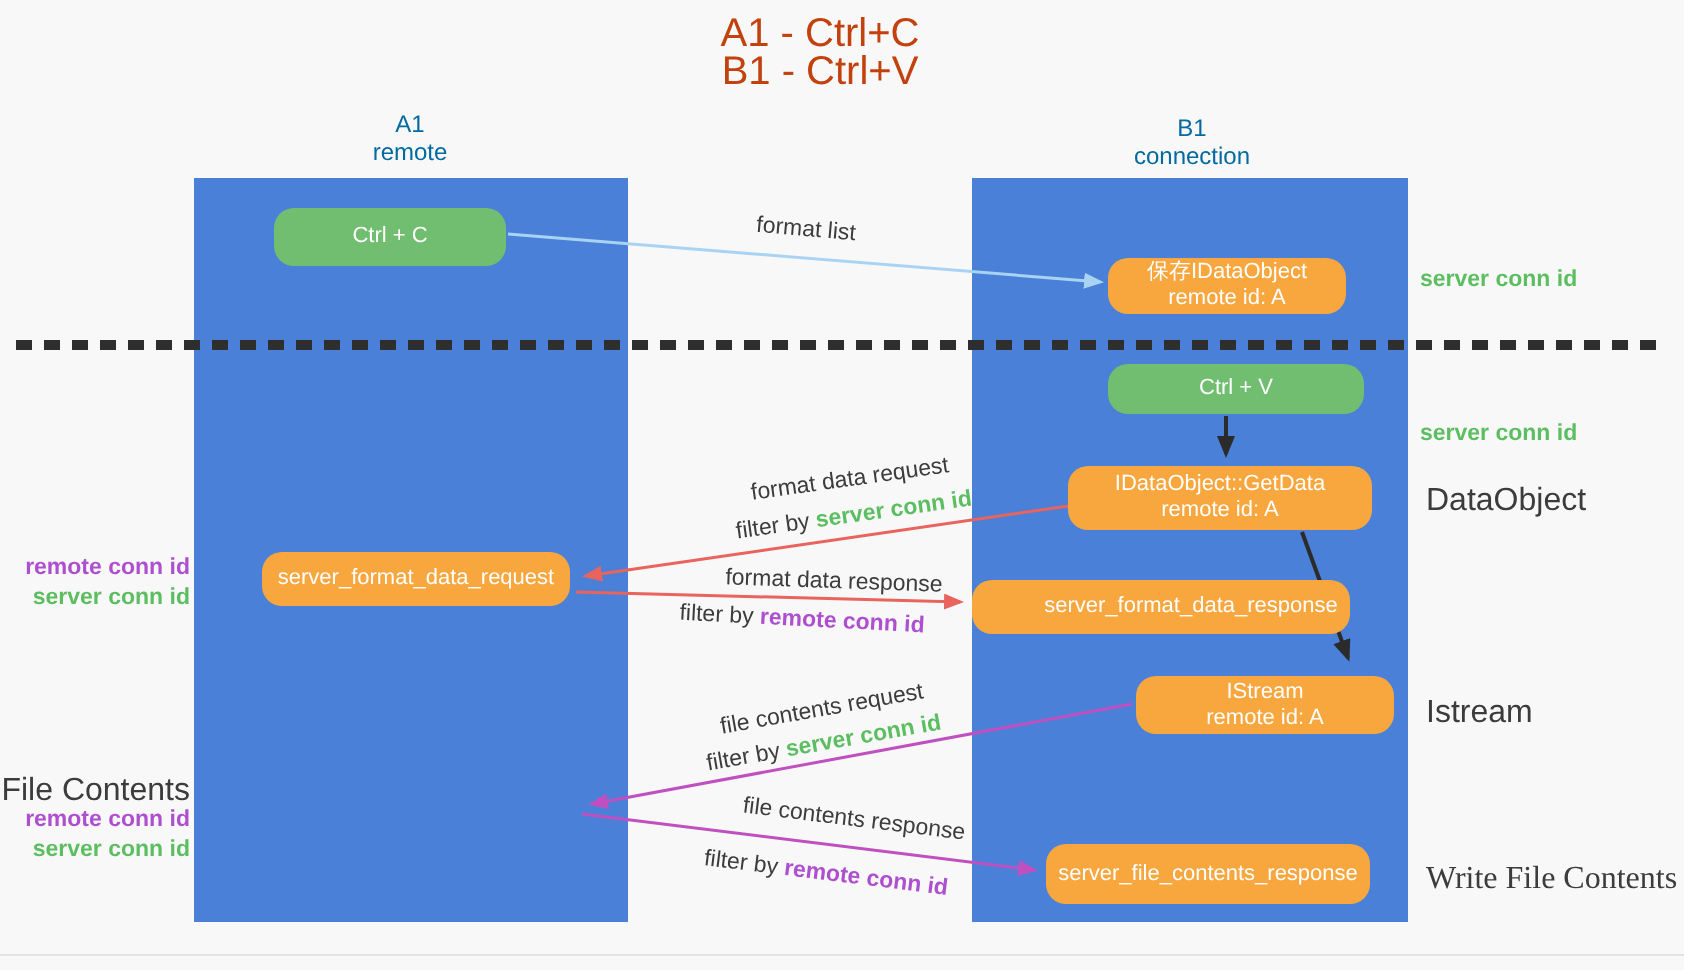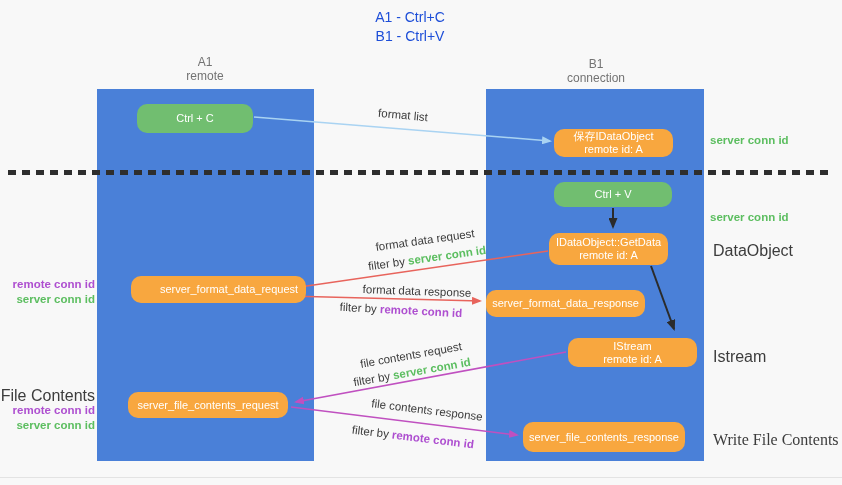--- a/index.html
+++ b/index.html
@@ -10,25 +10,25 @@
   }
   html,body{margin:0;padding:0;}
   body{
     width:842px;height:485px;background:var(--bg);
     font-family:"Liberation Sans", sans-serif;color:var(--text-dark);
     position:relative;overflow:hidden;
   }
   .canvas{position:absolute;inset:0;}
   .title{
     position:absolute;left:410px;top:8px;transform:translateX(-50%);
-    text-align:center;font-size:14px;line-height:19px;color:#1d4ed8;
+    text-align:center;font-size:20px;line-height:19px;color:#c2410c;
   }
   .col-header{
     position:absolute;text-align:center;font-size:12px;line-height:14px;
-    transform:translateX(-50%);color:#737373;
+    transform:translateX(-50%);color:#0369a1;
   }
   .column{position:absolute;top:89px;height:372px;background:var(--column-blue);}
   #col-left{left:97px;width:217px;}
   #col-right{left:486px;width:218px;}
   .divider{
     position:absolute;left:8px;top:170px;width:820px;height:5px;
     background:repeating-linear-gradient(90deg,var(--divider-dark) 0 8px,transparent 8px 14px);
   }
   .node{
     position:absolute;display:flex;flex-direction:column;align-items:center;
@@ -98,45 +98,42 @@
 
   <div class="node green" style="left:137px;top:104px;width:116px;height:29px;">
     <div>Ctrl + C</div>
   </div>
 
   <div class="node orange" style="left:554px;top:129px;width:119px;height:28px;">
     <div>保存IDataObject</div>
     <div>remote id: A</div>
   </div>
 
-  <div class="node green" style="left:554px;top:182px;width:118px;height:25px;">
+  <div class="node green" style="left:554px;top:182px;width:128px;height:25px;">
     <div>Ctrl + V</div>
   </div>
 
-  <div class="node orange" style="left:549px;top:233px;width:119px;height:32px;">
+  <div class="node orange" style="left:534px;top:233px;width:152px;height:32px;">
     <div>IDataObject::GetData</div>
     <div>remote id: A</div>
   </div>
 
-  <div class="node orange" style="left:131px;top:276px;width:154px;height:27px;padding-left:21px;">
+  <div class="node orange" style="left:131px;top:276px;width:154px;height:27px;">
     <div>server_format_data_request</div>
   </div>
 
-  <div class="node orange" style="left:486px;top:290px;width:159px;height:27px;">
+  <div class="node orange" style="left:486px;top:290px;width:159px;height:27px;padding-left:30px;">
     <div>server_format_data_response</div>
   </div>
 
   <div class="node orange" style="left:568px;top:338px;width:129px;height:29px;">
     <div>IStream</div>
     <div>remote id: A</div>
   </div>
 
-  <div class="node orange" style="left:128px;top:392px;width:160px;height:26px;">
-    <div>server_file_contents_request</div>
-  </div>
 
   <div class="node orange" style="left:523px;top:422px;width:162px;height:30px;">
     <div>server_file_contents_response</div>
   </div>
 
   <div class="alabel" style="left:403px;top:115px;transform:translate(-50%,-50%) rotate(5deg);">format list</div>
 
   <div class="alabel" style="left:425px;top:240px;transform:translate(-50%,-50%) rotate(-8deg);">format data request</div>
   <div class="alabel" style="left:427px;top:258px;transform:translate(-50%,-50%) rotate(-8deg);"><span>filter by </span><span class="green-text">server conn id</span></div>
 

